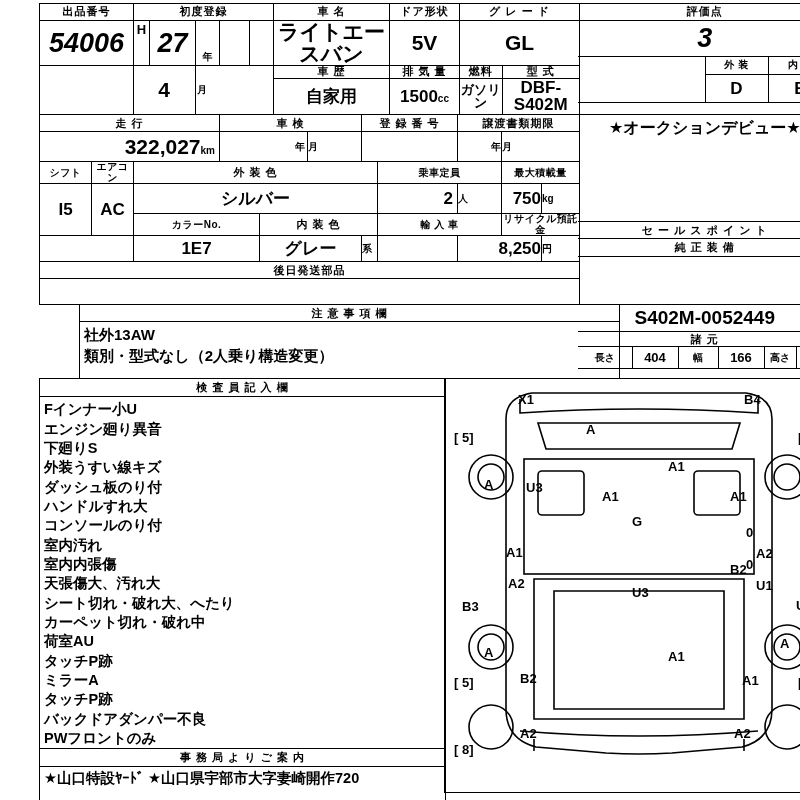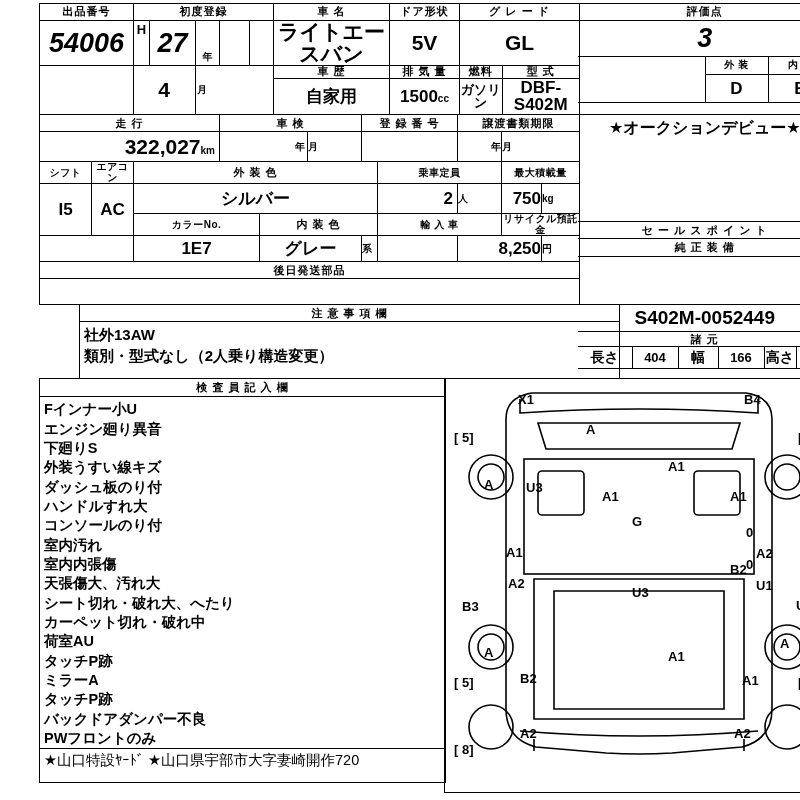--- a/index.html
+++ b/index.html
@@ -48,25 +48,25 @@
   svg text { font-family: "Liberation Sans", sans-serif; font-weight: bold; }
   .insp-list {
     text-align: left;
     font-size: 14.5px;
     font-weight: bold;
     line-height: 1.333;
     padding: 3px 0 0 4px;
   }
   .insp-list div { white-space: nowrap; }
   .note-list { text-align: left; font-size: 15px; font-weight: bold; line-height: 1.35; padding: 3px 0 0 4px; }
-  .office-list { text-align: left; font-size: 14.5px; font-weight: normal; padding: 4px 0 0 4px; }
+  .office-list { text-align: left; font-size: 14.5px; font-weight: bold; padding: 4px 0 0 4px; }
   .sales-point { font-size: 16px; font-weight: bold; text-align: left; padding-left: 6px; }
   .equip { font-size: 16px; font-weight: bold; text-align: left; padding-left: 6px; letter-spacing: 2px; }
   .chassis { font-size: 19px; font-weight: bold; }
-  .small-label { font-size: 14px; font-weight: bold; }
+  .small-label { font-size: 10px; font-weight: bold; }
 </style>
 </head>
 <body>
 
 <div class="sheet">
 
   <div class="top-wrap">
 
     <div class="top-left">
       <table class="grid" style="table-layout:fixed;">
@@ -352,20 +352,23 @@
             <div>シート切れ・破れ大、へたり</div>
             <div>カーペット切れ・破れ中</div>
             <div>荷室AU</div>
             <div>タッチP跡</div>
             <div>ミラーA</div>
             <div>タッチP跡</div>
             <div>バックドアダンパー不良</div>
             <div>PWフロントのみ</div>
           </div>
         </td>
+            </tr>
+        <tr>
+              <td class="lbl" style="height:18px">事 務 局 よ り ご 案 内</td>
             </tr>
         <tr>
               <td style="height:34px;vertical-align:top;padding:0">
           <div class="office-list">★山口特設ﾔｰﾄﾞ ★山口県宇部市大字妻崎開作720</div>
         </td>
             </tr>
       </tbody>
         </table>
     </div>
 

